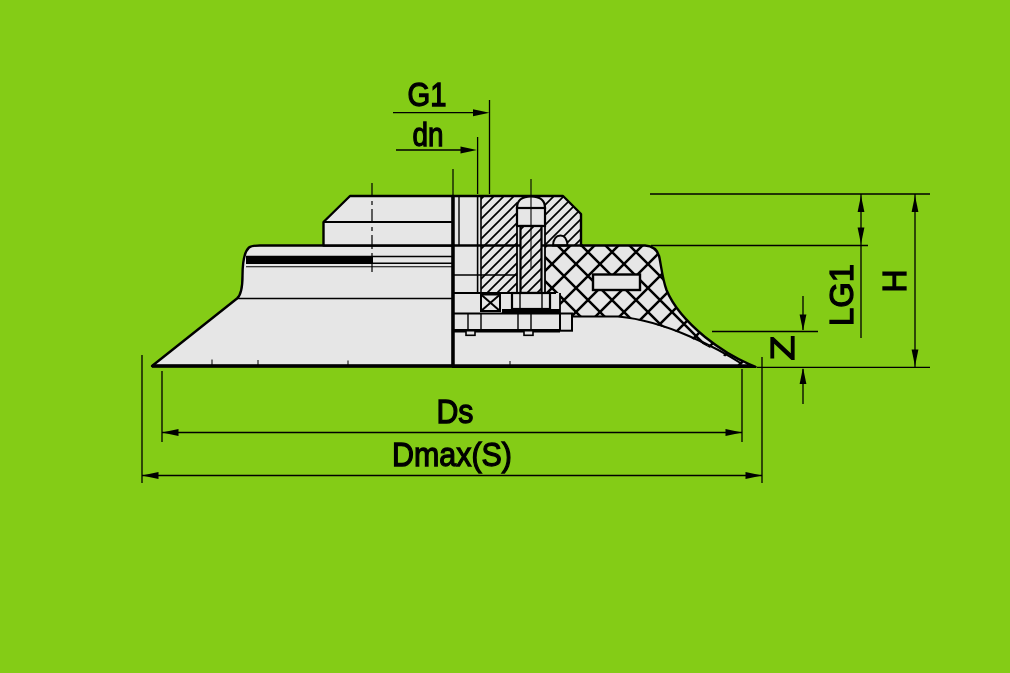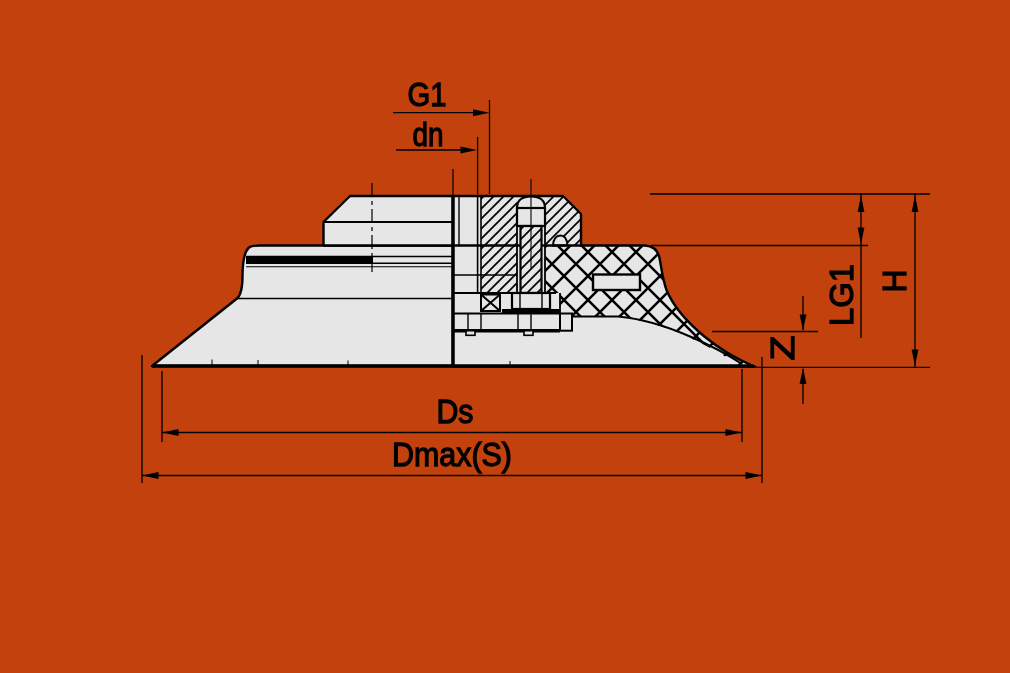--- a/index.html
+++ b/index.html
@@ -1,16 +1,16 @@
 <!DOCTYPE html>
 <html><head>
 <meta charset="utf-8">
 <style>
   html,body{margin:0;padding:0;background:#ffffff;}
-  .stage{position:relative;width:1010px;height:673px;background:#c2410c;overflow:hidden;
+  .stage{position:relative;width:1010px;height:673px;background:#84cc16;overflow:hidden;
          font-family:"Liberation Sans", sans-serif;text-decoration:underline;}
   svg{display:block;}
   text{fill:#000;font-family:"Liberation Sans", sans-serif;font-size:34px;}
 </style>
 </head>
 <body>
 
 <div class="stage">
 <svg width="1010" height="673" viewBox="0 0 1010 673">
   <defs>

